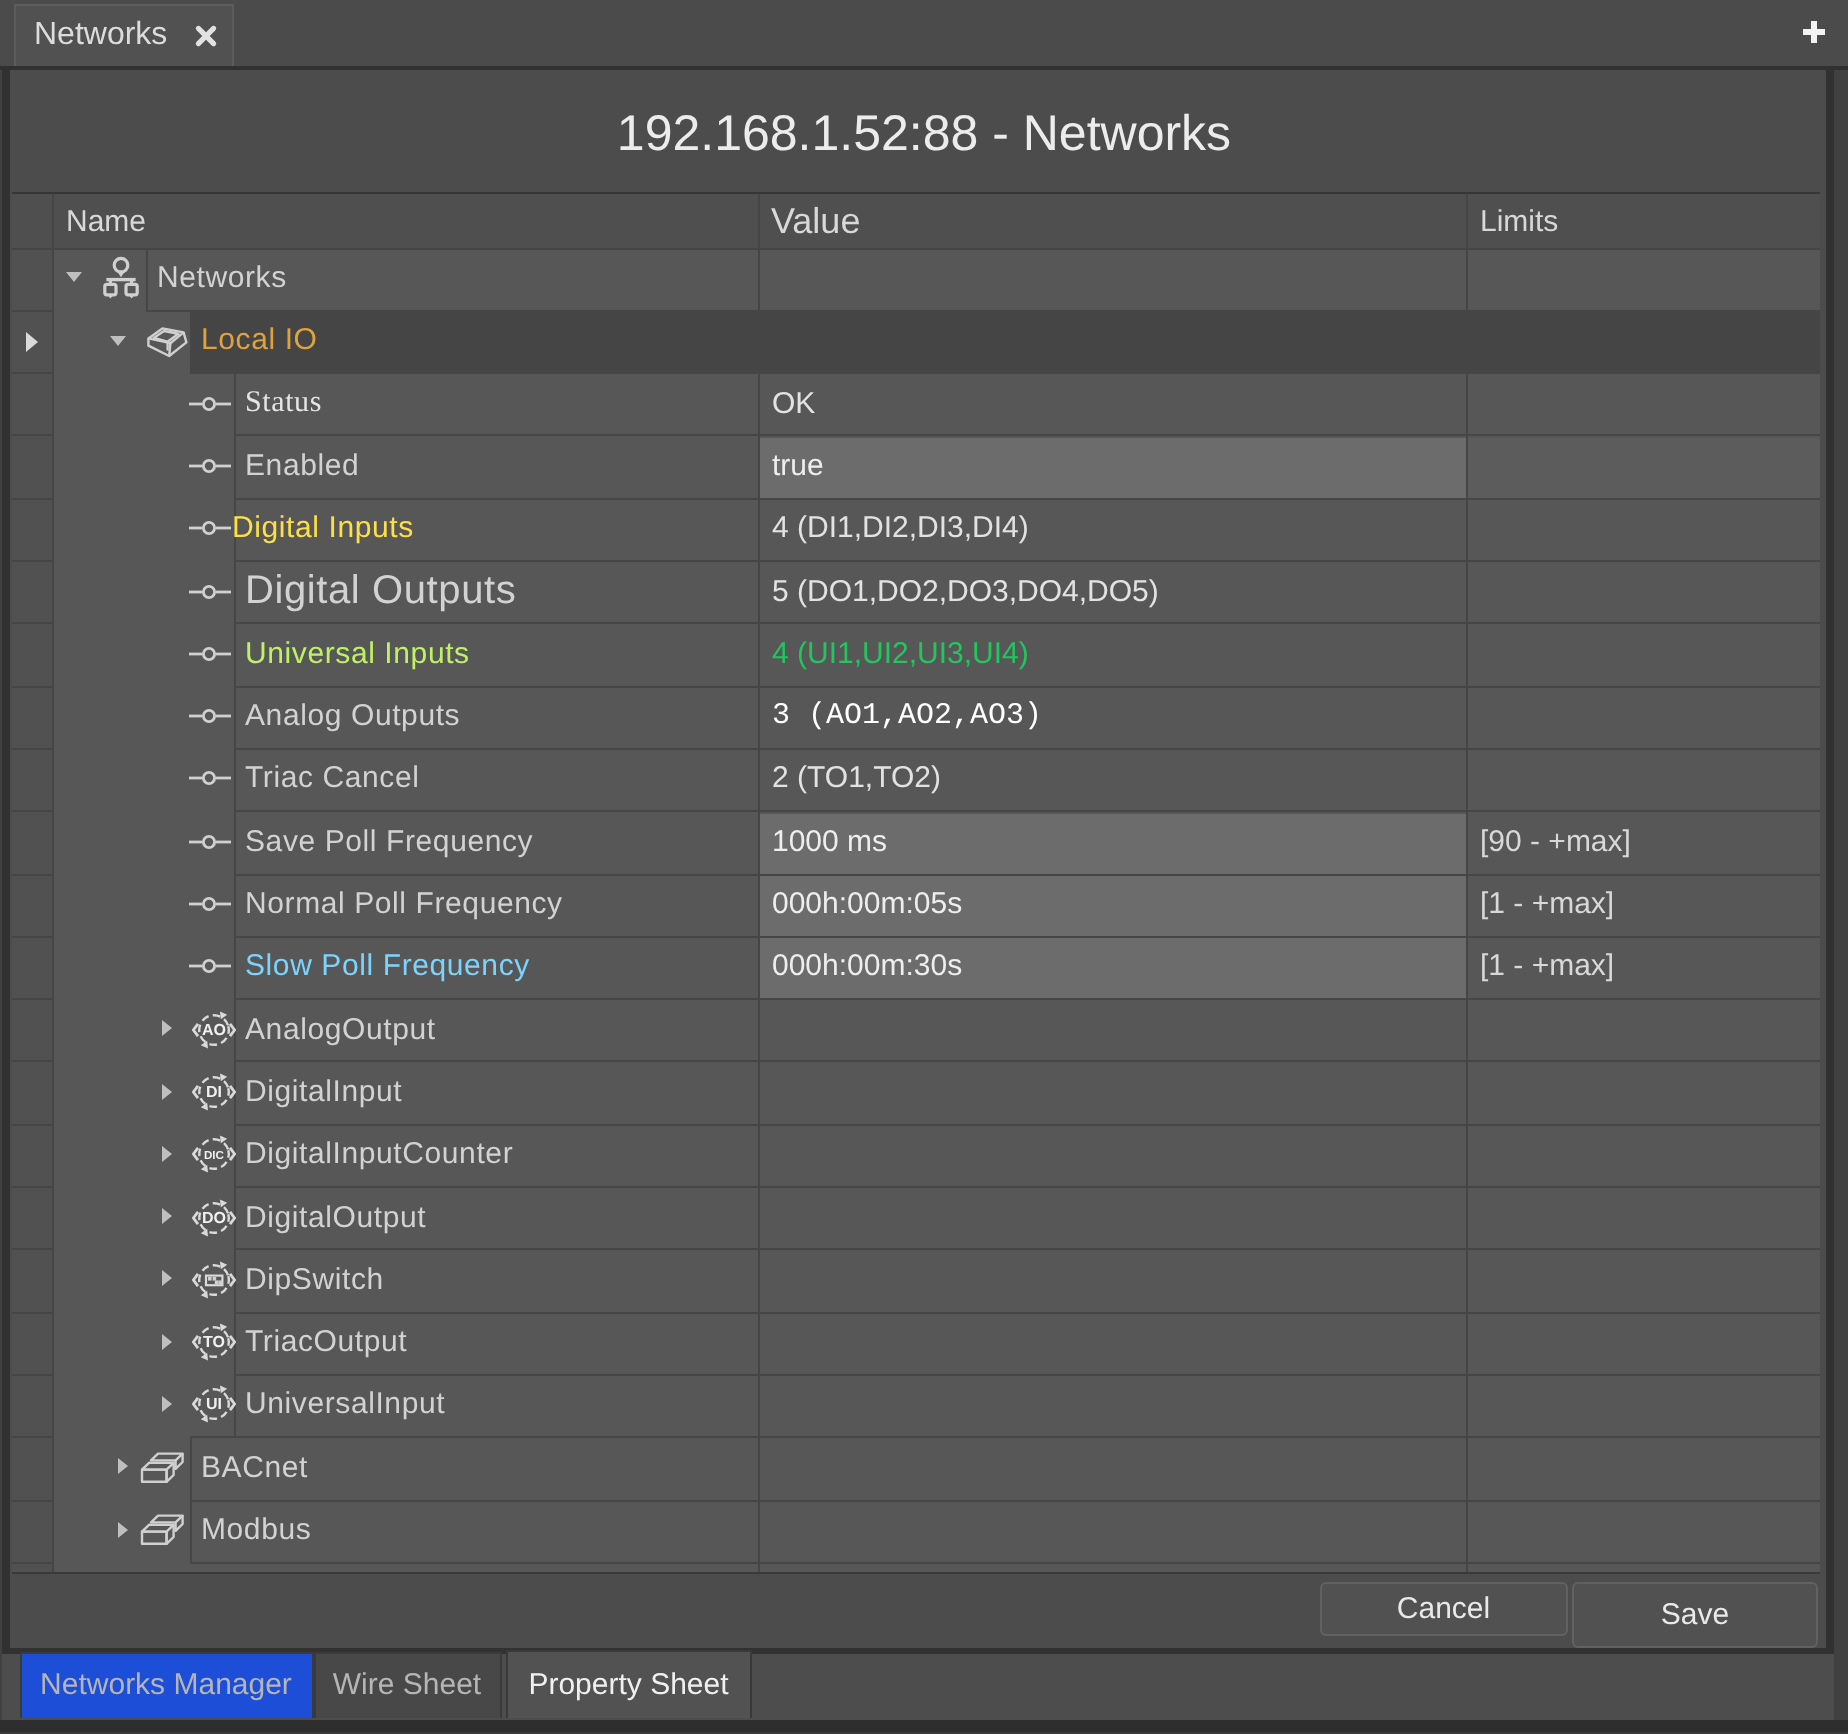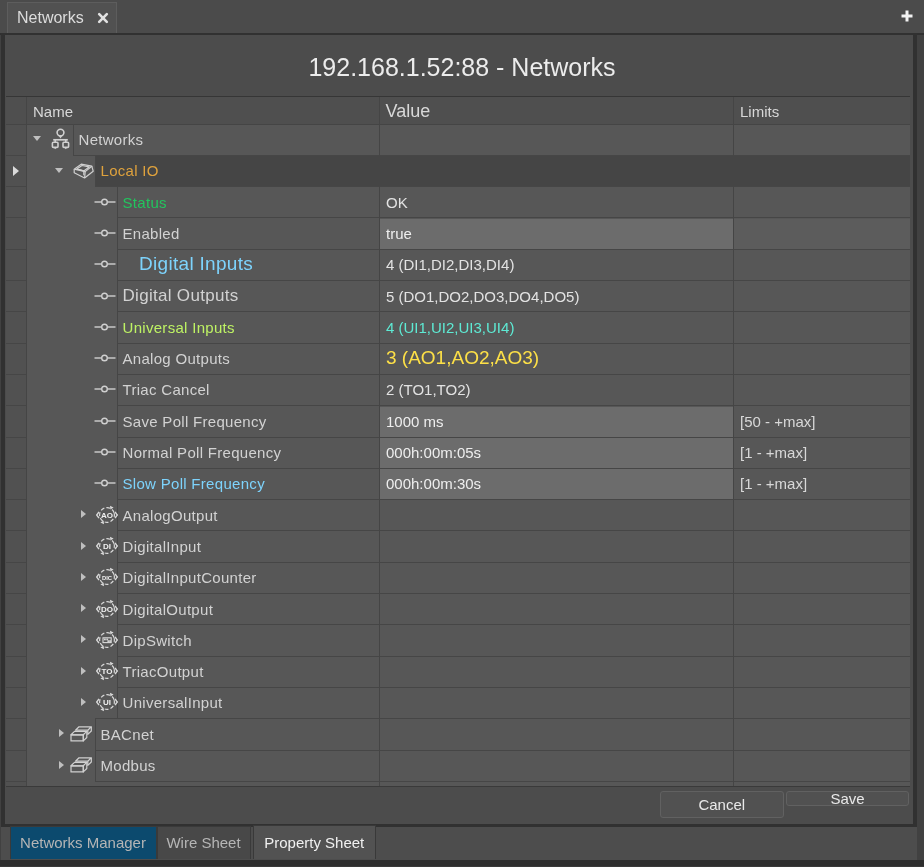--- a/index.html
+++ b/index.html
@@ -130,86 +130,86 @@
     </g>
   </svg>
 <div style="position:absolute;left:100.5px;top:170.4px;transform:translateY(-50%);font-size:15px;color:#dfa23d;white-space:nowrap;letter-spacing:0.3px;text-align:right;">Local IO</div>
 <svg style="position:absolute;left:93.6px;top:196.7px" width="22" height="10" viewBox="0 0 22 10">
     <g stroke="#d0d0d0" fill="none" stroke-width="1.4">
       <path d="M0.5 5 H7.2"></path>
       <circle cx="10.5" cy="5" r="2.8"></circle>
       <path d="M13.8 5 H21.5"></path>
     </g>
   </svg>
-<div style="position:absolute;left:122.5px;top:201.7px;transform:translateY(-50%);font-size:15px;color:#22c55e;white-space:nowrap;letter-spacing:0.3px;">Status</div>
+<div style="position:absolute;left:122.5px;top:201.7px;transform:translateY(-50%);font-size:15px;color:#e5e5e5;white-space:nowrap;letter-spacing:0.3px;font-family:Liberation Serif, serif;">Status</div>
 <div style="position:absolute;left:386.0px;top:201.7px;transform:translateY(-50%);font-size:15px;color:#e2e2e2;white-space:nowrap;">OK</div>
 <svg style="position:absolute;left:93.6px;top:228.0px" width="22" height="10" viewBox="0 0 22 10">
     <g stroke="#d0d0d0" fill="none" stroke-width="1.4">
       <path d="M0.5 5 H7.2"></path>
       <circle cx="10.5" cy="5" r="2.8"></circle>
       <path d="M13.8 5 H21.5"></path>
     </g>
   </svg>
 <div style="position:absolute;left:122.5px;top:233.0px;transform:translateY(-50%);font-size:15px;color:#d2d2d2;white-space:nowrap;letter-spacing:0.3px;">Enabled</div>
 <div style="position:absolute;left:386.0px;top:233.0px;transform:translateY(-50%);font-size:15px;color:#eeeeee;white-space:nowrap;">true</div>
 <svg style="position:absolute;left:93.6px;top:259.2px" width="22" height="10" viewBox="0 0 22 10">
     <g stroke="#d0d0d0" fill="none" stroke-width="1.4">
       <path d="M0.5 5 H7.2"></path>
       <circle cx="10.5" cy="5" r="2.8"></circle>
       <path d="M13.8 5 H21.5"></path>
     </g>
   </svg>
-<div style="position:absolute;left:139px;top:264.2px;transform:translateY(-50%);font-size:19px;color:#7dd3fc;white-space:nowrap;letter-spacing:0.3px;">Digital Inputs</div>
+<div style="position:absolute;left:116px;top:264.2px;transform:translateY(-50%);font-size:15px;color:#fde047;white-space:nowrap;letter-spacing:0.3px;">Digital Inputs</div>
 <div style="position:absolute;left:386.0px;top:264.2px;transform:translateY(-50%);font-size:15px;color:#e2e2e2;white-space:nowrap;">4 (DI1,DI2,DI3,DI4)</div>
 <svg style="position:absolute;left:93.6px;top:290.5px" width="22" height="10" viewBox="0 0 22 10">
     <g stroke="#d0d0d0" fill="none" stroke-width="1.4">
       <path d="M0.5 5 H7.2"></path>
       <circle cx="10.5" cy="5" r="2.8"></circle>
       <path d="M13.8 5 H21.5"></path>
     </g>
   </svg>
-<div style="position:absolute;left:122.5px;top:295.5px;transform:translateY(-50%);font-size:17px;color:#d2d2d2;white-space:nowrap;letter-spacing:0.3px;">Digital Outputs</div>
+<div style="position:absolute;left:122.5px;top:295.5px;transform:translateY(-50%);font-size:20px;color:#d2d2d2;white-space:nowrap;letter-spacing:0.3px;">Digital Outputs</div>
 <div style="position:absolute;left:386.0px;top:295.5px;transform:translateY(-50%);font-size:15px;color:#e2e2e2;white-space:nowrap;">5 (DO1,DO2,DO3,DO4,DO5)</div>
 <svg style="position:absolute;left:93.6px;top:321.8px" width="22" height="10" viewBox="0 0 22 10">
     <g stroke="#d0d0d0" fill="none" stroke-width="1.4">
       <path d="M0.5 5 H7.2"></path>
       <circle cx="10.5" cy="5" r="2.8"></circle>
       <path d="M13.8 5 H21.5"></path>
     </g>
   </svg>
 <div style="position:absolute;left:122.5px;top:326.8px;transform:translateY(-50%);font-size:15px;color:#bef264;white-space:nowrap;letter-spacing:0.3px;">Universal Inputs</div>
-<div style="position:absolute;left:386.0px;top:326.8px;transform:translateY(-50%);font-size:15px;color:#5eead4;white-space:nowrap;">4 (UI1,UI2,UI3,UI4)</div>
+<div style="position:absolute;left:386.0px;top:326.8px;transform:translateY(-50%);font-size:15px;color:#22c55e;white-space:nowrap;">4 (UI1,UI2,UI3,UI4)</div>
 <svg style="position:absolute;left:93.6px;top:353.1px" width="22" height="10" viewBox="0 0 22 10">
     <g stroke="#d0d0d0" fill="none" stroke-width="1.4">
       <path d="M0.5 5 H7.2"></path>
       <circle cx="10.5" cy="5" r="2.8"></circle>
       <path d="M13.8 5 H21.5"></path>
     </g>
   </svg>
 <div style="position:absolute;left:122.5px;top:358.1px;transform:translateY(-50%);font-size:15px;color:#d2d2d2;white-space:nowrap;letter-spacing:0.3px;">Analog Outputs</div>
-<div style="position:absolute;left:386.0px;top:358.1px;transform:translateY(-50%);font-size:19px;color:#fde047;white-space:nowrap;">3 (AO1,AO2,AO3)</div>
+<div style="position:absolute;left:386.0px;top:358.1px;transform:translateY(-50%);font-size:15px;color:#ffffff;white-space:nowrap;font-family:Liberation Mono, monospace;">3 (AO1,AO2,AO3)</div>
 <svg style="position:absolute;left:93.6px;top:384.4px" width="22" height="10" viewBox="0 0 22 10">
     <g stroke="#d0d0d0" fill="none" stroke-width="1.4">
       <path d="M0.5 5 H7.2"></path>
       <circle cx="10.5" cy="5" r="2.8"></circle>
       <path d="M13.8 5 H21.5"></path>
     </g>
   </svg>
 <div style="position:absolute;left:122.5px;top:389.4px;transform:translateY(-50%);font-size:15px;color:#d2d2d2;white-space:nowrap;letter-spacing:0.3px;">Triac Cancel</div>
 <div style="position:absolute;left:386.0px;top:389.4px;transform:translateY(-50%);font-size:15px;color:#e2e2e2;white-space:nowrap;">2 (TO1,TO2)</div>
 <svg style="position:absolute;left:93.6px;top:415.7px" width="22" height="10" viewBox="0 0 22 10">
     <g stroke="#d0d0d0" fill="none" stroke-width="1.4">
       <path d="M0.5 5 H7.2"></path>
       <circle cx="10.5" cy="5" r="2.8"></circle>
       <path d="M13.8 5 H21.5"></path>
     </g>
   </svg>
 <div style="position:absolute;left:122.5px;top:420.7px;transform:translateY(-50%);font-size:15px;color:#d2d2d2;white-space:nowrap;letter-spacing:0.3px;">Save Poll Frequency</div>
 <div style="position:absolute;left:386.0px;top:420.7px;transform:translateY(-50%);font-size:15px;color:#eeeeee;white-space:nowrap;text-align:center;">1000 ms</div>
-<div style="position:absolute;left:740.0px;top:420.7px;transform:translateY(-50%);font-size:15px;color:#d8d8d8;white-space:nowrap;">[50 - +max]</div>
+<div style="position:absolute;left:740.0px;top:420.7px;transform:translateY(-50%);font-size:15px;color:#d8d8d8;white-space:nowrap;">[90 - +max]</div>
 <svg style="position:absolute;left:93.6px;top:447.0px" width="22" height="10" viewBox="0 0 22 10">
     <g stroke="#d0d0d0" fill="none" stroke-width="1.4">
       <path d="M0.5 5 H7.2"></path>
       <circle cx="10.5" cy="5" r="2.8"></circle>
       <path d="M13.8 5 H21.5"></path>
     </g>
   </svg>
 <div style="position:absolute;left:122.5px;top:452.0px;transform:translateY(-50%);font-size:15px;color:#d2d2d2;white-space:nowrap;letter-spacing:0.3px;">Normal Poll Frequency</div>
 <div style="position:absolute;left:386.0px;top:452.0px;transform:translateY(-50%);font-size:15px;color:#eeeeee;white-space:nowrap;">000h:00m:05s</div>
 <div style="position:absolute;left:740.0px;top:452.0px;transform:translateY(-50%);font-size:15px;color:#d8d8d8;white-space:nowrap;">[1 - +max]</div>
@@ -327,18 +327,18 @@
     <g stroke="#d0d0d0" fill="none" stroke-width="1.2" stroke-linejoin="round">
       <path d="M6.5 6.2 L10 2.8 H22.3 L18.8 6.2 Z"></path>
       <path d="M22.3 2.8 V7 L18.8 10.4 V6.2"></path>
       <path d="M2 10.8 L5.5 7.4 H17.8 L14.3 10.8 Z"></path>
       <path d="M17.8 7.4 V13.5 L14.3 16.9 V10.8"></path>
       <rect x="2" y="10.8" width="12.3" height="6.1"></rect>
     </g>
   </svg>
 <div style="position:absolute;left:100.5px;top:765.0px;transform:translateY(-50%);font-size:15px;color:#d2d2d2;white-space:nowrap;letter-spacing:0.3px;">Modbus</div>
 <div style="position:absolute;left:660px;top:791px;width:123.5px;height:26.5px;border:1px solid #616161;border-radius:3px;background:#515151;font-size:15px;color:#e9e9e9;display:flex;align-items:center;justify-content:center;">Cancel</div>
-<div style="position:absolute;left:786px;top:791px;width:123px;height:15px;border:1px solid #616161;border-radius:3px;background:#515151;font-size:15px;color:#e9e9e9;display:flex;align-items:center;justify-content:center;">Save</div>
+<div style="position:absolute;left:786px;top:791px;width:123px;height:33px;border:1px solid #616161;border-radius:3px;background:#515151;font-size:15px;color:#e9e9e9;display:flex;align-items:center;justify-content:center;">Save</div>
 <div style="position:absolute;left:1.0px;top:826.5px;width:915.5px;height:33.0px;background:#4d4d4d;"></div>
-<div style="position:absolute;left:9.5px;top:826px;width:147px;height:32.5px;background:#0c4a6e;font-size:15px;color:#b5b5b5;display:flex;align-items:center;justify-content:center;border:1.5px solid #3a3a3a;border-bottom:none;">Networks Manager</div>
+<div style="position:absolute;left:9.5px;top:826px;width:147px;height:32.5px;background:#1d4ed8;font-size:15px;color:#b5b5b5;display:flex;align-items:center;justify-content:center;border:1.5px solid #3a3a3a;border-bottom:none;">Networks Manager</div>
 <div style="position:absolute;left:156.5px;top:826px;width:94px;height:32.5px;background:#484848;font-size:15px;color:#b5b5b5;display:flex;align-items:center;justify-content:center;border:1.5px solid #3a3a3a;border-bottom:none;">Wire Sheet</div>
 <div style="position:absolute;left:252.5px;top:825px;width:123.5px;height:33.5px;background:#525252;font-size:15px;color:#f0f0f0;display:flex;align-items:center;justify-content:center;border:1.5px solid #393939;border-bottom:none;">Property Sheet</div>
 <div style="position:absolute;left:0.0px;top:859.5px;width:924.0px;height:6.5px;background:#2e2e2e;"></div>
 <div style="position:absolute;left:0.0px;top:866.0px;width:924.0px;height:1.0px;background:#3a3a3a;"></div>
 </body></html>

